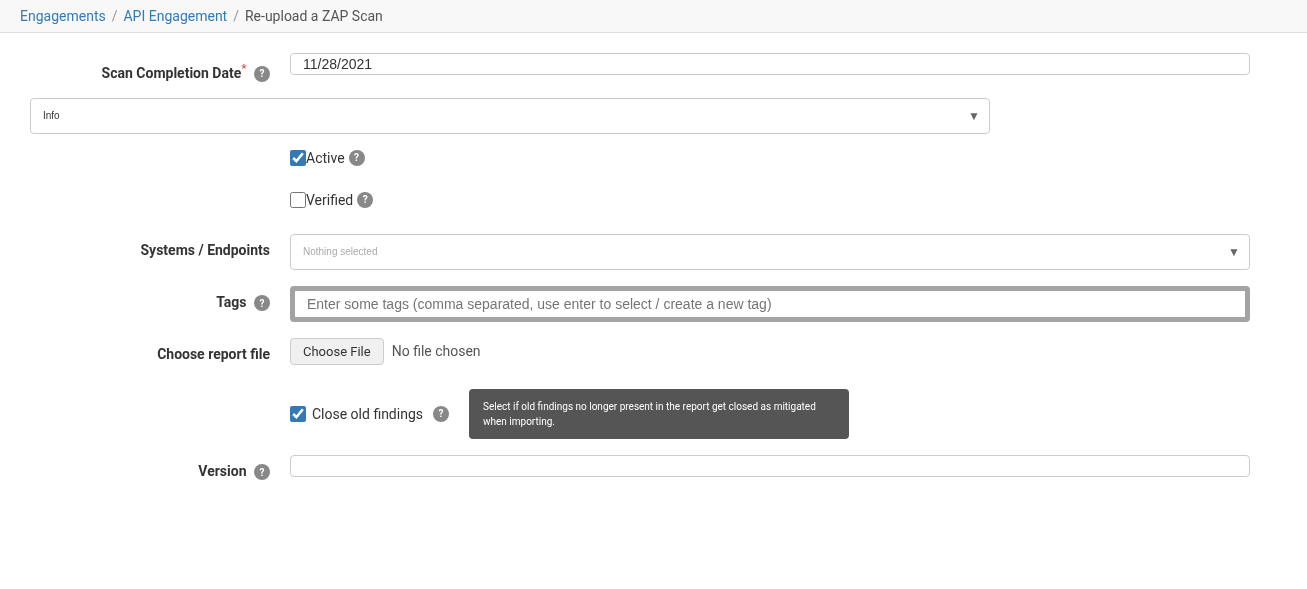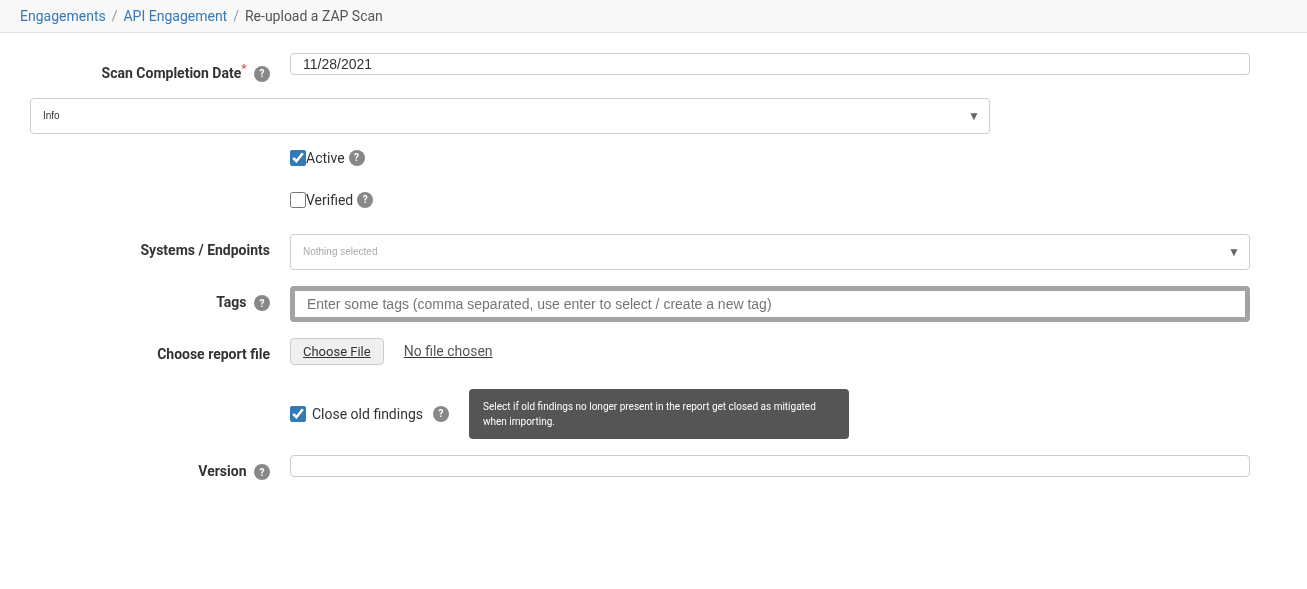--- a/index.html
+++ b/index.html
@@ -160,22 +160,21 @@
       padding: 6px 12px;
       font-size: 14px;
       color: #aaa;
       outline: none;
     }
 
     
     .file-input-wrap {
       display: flex;
       align-items: center;
-      gap: 20px;
-      text-decoration: underline;
+      gap: 8px;
     }
     .choose-file-btn {
       display: inline-block;
       padding: 5px 12px;
       background: #f0f0f0;
       border: 1px solid #ccc;
       border-radius: 4px;
       font-size: 13px;
       cursor: pointer;
       color: #333;

